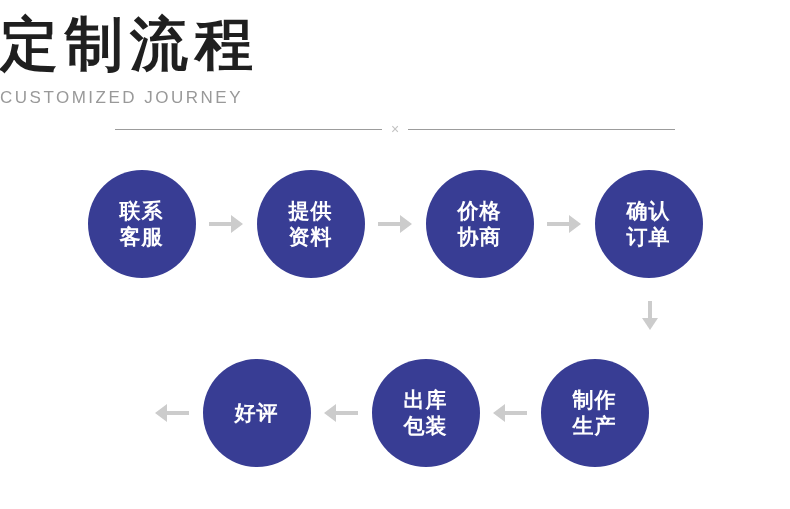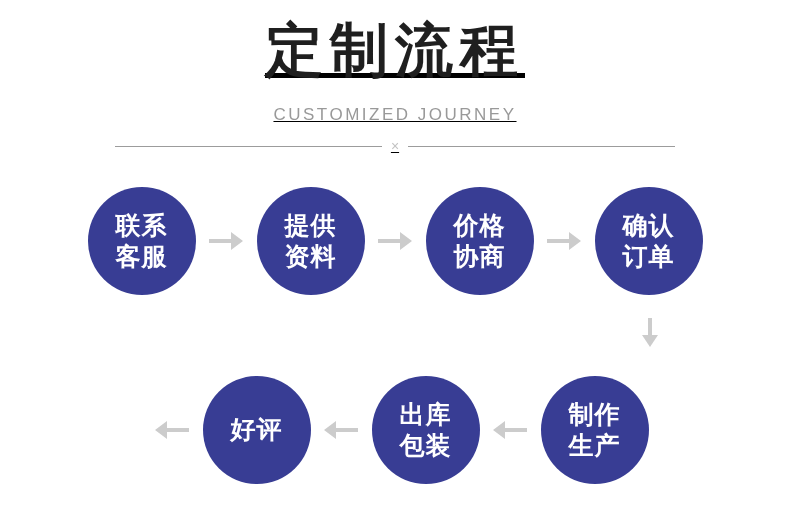--- a/index.html
+++ b/index.html
@@ -14,30 +14,30 @@
   }
   * { margin: 0; padding: 0; box-sizing: border-box; }
   html, body { background: var(--page-bg); }
   body {
     width: 790px;
     height: 509px;
     overflow: hidden;
     font-family: "Liberation Sans", "DejaVu Sans", sans-serif;
     position: relative;
   }
-  .header { text-align: center; padding-top: 18px; text-decoration: underline; }
+  .header { text-align: left; padding-top: 12px; }
   .title {
     font-size: 58px;
     line-height: 1.12;
     font-weight: 900;
     letter-spacing: 7px;
     color: var(--title-text);
   }
   .subtitle {
-    margin-top: 22px;
+    margin-top: 11px;
     font-size: 17px;
     letter-spacing: 2.5px;
     color: var(--subtitle-text);
     font-weight: 400;
   }
   .divider {
     width: 560px;
     margin: 15px auto 0;
     display: flex;
     align-items: center;
@@ -62,21 +62,21 @@
   .circle {
     width: 108px;
     height: 108px;
     border-radius: 50%;
     background: var(--circle-fill);
     color: var(--circle-text);
     display: flex;
     flex-direction: column;
     align-items: center;
     justify-content: center;
-    font-size: 25px;
+    font-size: 21px;
     font-weight: bold;
     line-height: 1.24;
     letter-spacing: 1px;
     flex: 0 0 auto;
   }
   .arrow-slot {
     width: 61px;
     display: flex;
     justify-content: center;
     align-items: center;

